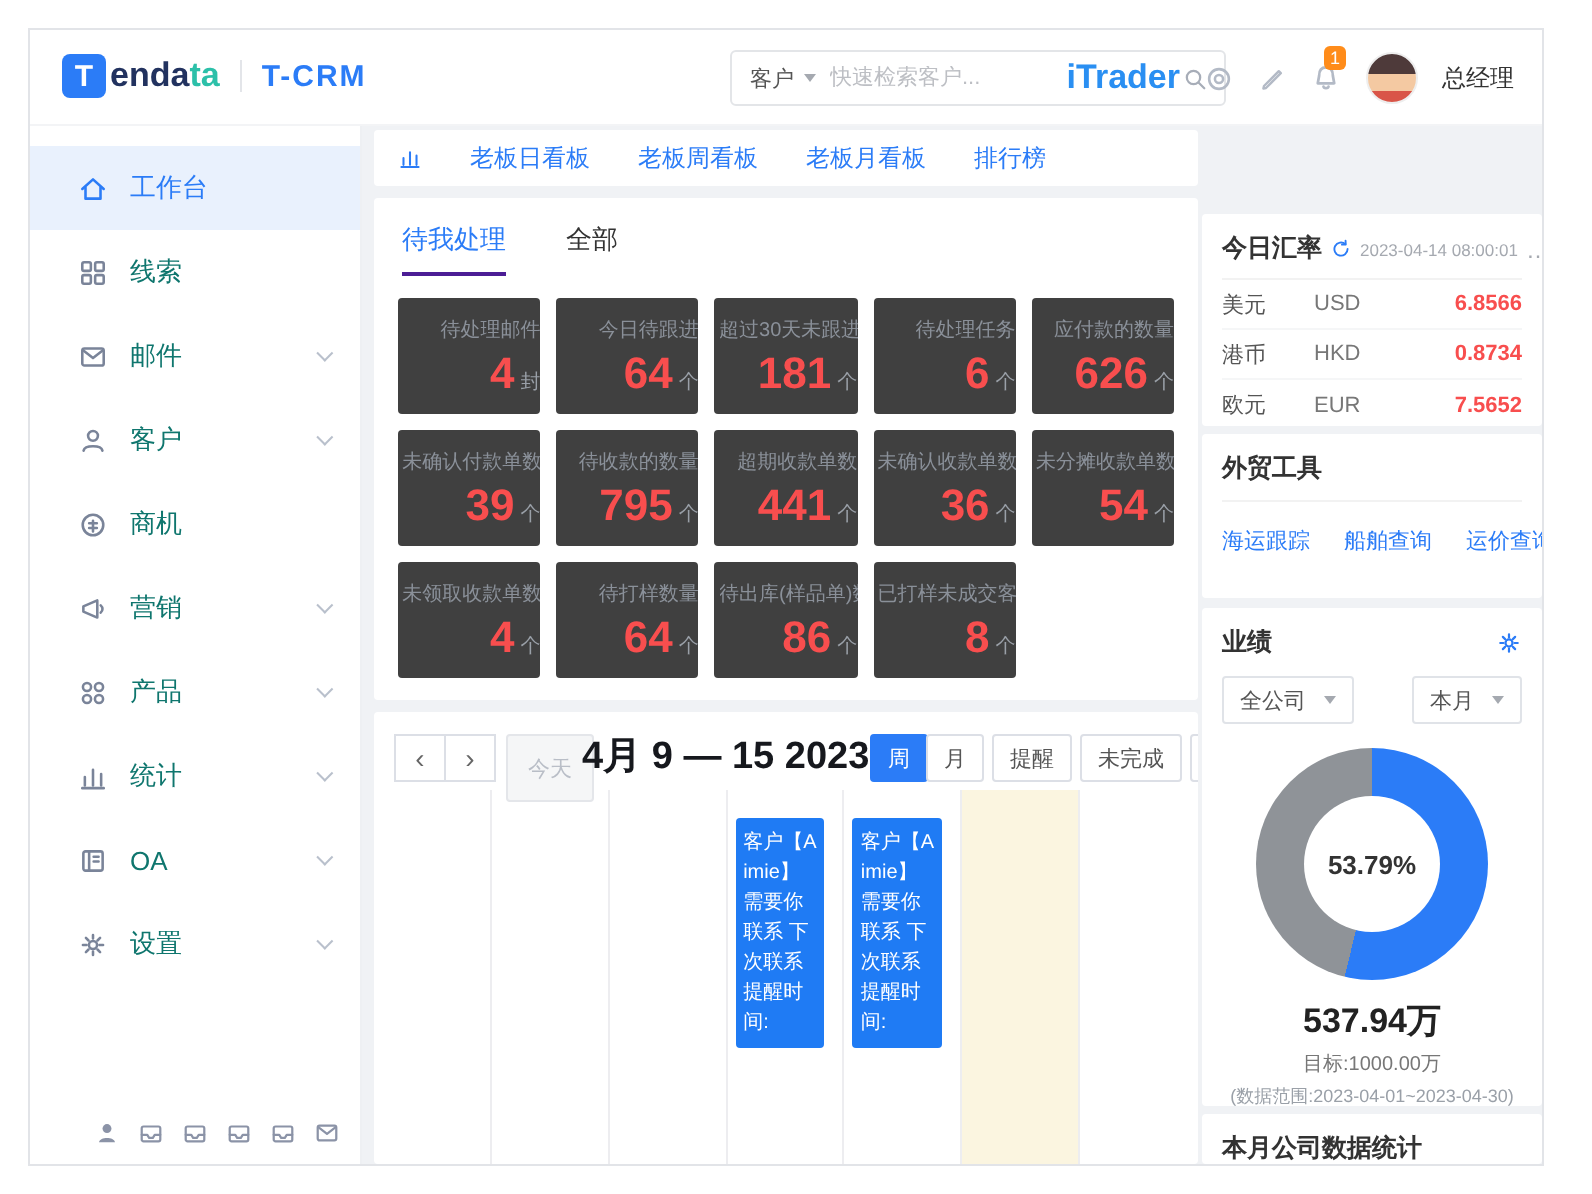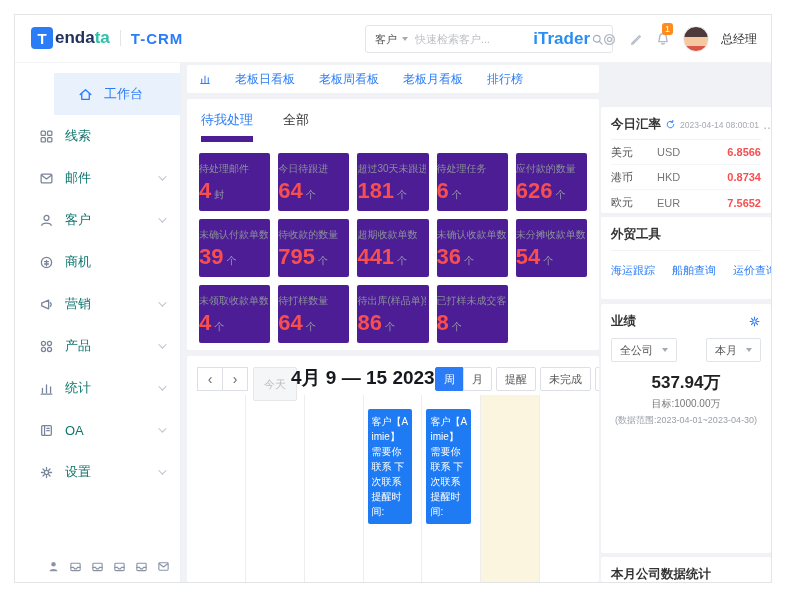--- a/index.html
+++ b/index.html
@@ -24,37 +24,37 @@
   .itrader{font-size:17px;font-weight:bold;color:#2a8ff2;}
   .icon-btn{color:#b3bac6;position:relative;display:flex;cursor:pointer;}
   .badge{position:absolute;top:-8px;left:7px;background:#ff8c1a;color:#fff;font-size:9px;padding:0 3px;border-radius:3px;line-height:12px;}
   .avatar{width:26px;height:26px;border-radius:50%;background:linear-gradient(#4e3a3a 0 42%,#f4c9a2 42% 78%,#d95548 78% 100%);border:1px solid #eee;flex:none;}
   .user-name{font-size:12px;color:#333;}
 
   
   .sidebar{position:absolute;left:0;top:48px;bottom:0;width:166px;background:#fff;border-right:1px solid #eef0f3;padding-top:10px;z-index:5;}
   .side-item{height:42px;display:flex;align-items:center;padding:0 16px 0 24px;gap:11px;font-size:13px;color:#0f766e;cursor:pointer;}
   .s-icon{color:#7a8499;display:flex;}
-  .side-item.active{background:#e9f1fd;color:#2b7cf7;margin-left:39px;}
+  .side-item.active{background:#e9f1fd;color:#2b7cf7;}
   .side-item.active .s-icon{color:#2b7cf7;}
   .chev{margin-left:auto;width:6px;height:6px;border-right:1.3px solid #b9c0cc;border-bottom:1.3px solid #b9c0cc;transform:rotate(45deg) translateY(-2px);}
   .side-footer{position:absolute;bottom:9px;right:10px;display:flex;gap:9px;color:#8b93a7;align-items:center;}
   .side-footer .f-icon{display:flex;cursor:pointer;}
 
   
   .main{position:absolute;left:172px;top:50px;bottom:0;width:412px;display:flex;flex-direction:column;}
   .board-card{height:28px;background:#fff;border-radius:2px;display:flex;align-items:center;padding:0 12px;gap:24px;flex:none;}
   .board-icon{color:#2b7cf7;display:flex;}
   .board-link{font-size:12px;color:#2b7cf7;cursor:pointer;white-space:nowrap;}
   .todo-card{margin-top:6px;background:#fff;border-radius:2px;padding:10px 12px;height:251px;flex:none;}
   .todo-tabs{display:flex;gap:30px;padding:2px 2px 0;}
   .todo-tab{font-size:13px;color:#333;padding-bottom:7px;cursor:pointer;}
-  .todo-tab.active{color:#2b7cf7;border-bottom:6px solid #4c1d95;}
+  .todo-tab.active{color:#2b7cf7;border-bottom:2px solid #4c1d95;}
   .cards-grid{margin-top:11px;display:grid;grid-template-columns:repeat(5,1fr);gap:8px;}
-  .stat-tile{background:#4c1d95;height:58px;border-radius:2px;display:flex;flex-direction:column;align-items:flex-start;justify-content:center;gap:4px;overflow:hidden;cursor:pointer;}
+  .stat-tile{background:#404040;height:58px;border-radius:2px;display:flex;flex-direction:column;align-items:flex-end;justify-content:center;gap:4px;overflow:hidden;cursor:pointer;}
   .stat-label{font-size:10px;color:#8a9099;white-space:nowrap;max-width:97%;overflow:hidden;}
   .stat-value{font-size:22px;font-weight:bold;color:#f84e4e;line-height:1;display:flex;align-items:baseline;gap:3px;}
   .stat-unit{font-size:10px;color:#9aa0a8;font-weight:normal;}
 
   
   .cal-card{margin-top:6px;background:#fff;border-radius:2px;flex:1;overflow:hidden;display:flex;flex-direction:column;padding-top:9px;}
   .cal-toolbar{position:relative;height:30px;flex:none;}
   .nav-group{position:absolute;left:10px;top:2px;display:flex;}
   .nav-btn{width:26px;height:24px;border:1px solid #dcdfe6;background:#fff;font-size:14px;color:#666;display:flex;align-items:center;justify-content:center;cursor:pointer;}
   .nav-btn+.nav-btn{margin-left:-1px;}
@@ -520,20 +520,25 @@
       <div class="perf-selects">
         <span class="select-box">
           <span>全公司</span>
           <span class="caret-down"></span>
         </span>
         <span class="select-box">
           <span>本月</span>
           <span class="caret-down"></span>
         </span>
       </div>
+      <div class="donut" id="donut" style="background: conic-gradient(rgb(43, 124, 247) 0deg, rgb(43, 124, 247) 193.64deg, rgb(143, 147, 152) 193.64deg, rgb(143, 147, 152) 360deg);">
+        <div class="donut-hole">
+          <span>53.79%</span>
+        </div>
+      </div>
       <div class="perf-amount">537.94万</div>
       <div class="perf-target">目标:1000.00万</div>
       <div class="perf-range">(数据范围:2023-04-01~2023-04-30)</div>
     </div>
 
     <div class="rcard" id="monthly">
       <div class="rhead monthly-head">
         <span class="rtitle">本月公司数据统计</span>
       </div>
       <div class="monthly-updated">

